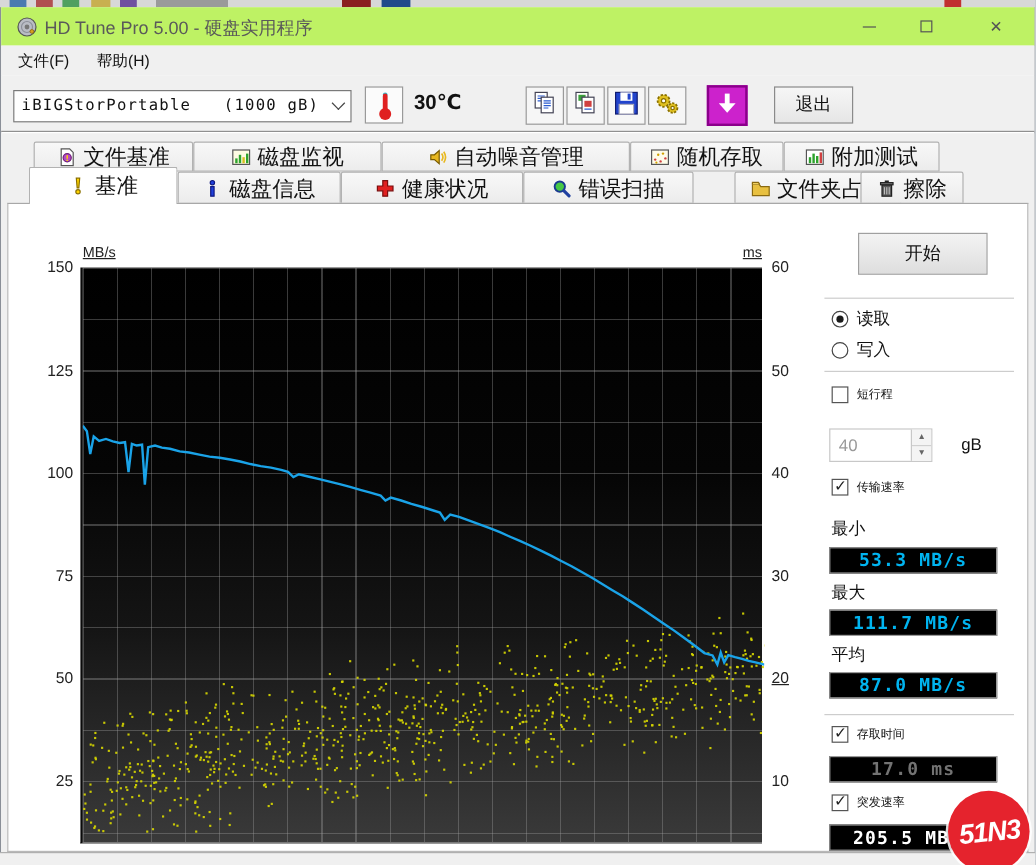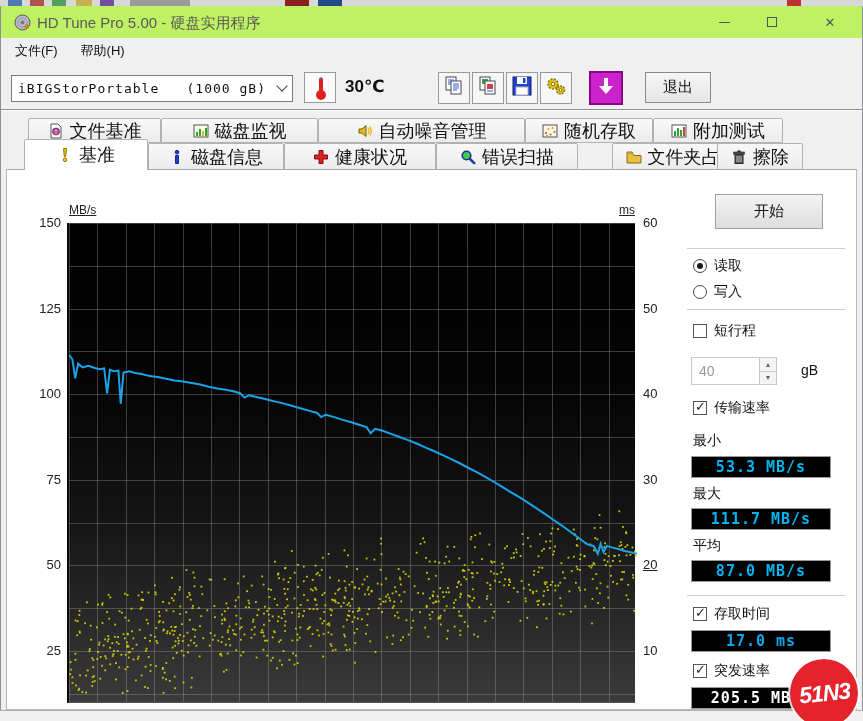--- a/index.html
+++ b/index.html
@@ -60,32 +60,32 @@
           linear-gradient(180deg,#000 0%,#050505 35%,#141414 62%,#3a3a3a 100%);}
   .plot svg{position:absolute;left:0;top:0;}
   
   .rp-label{position:absolute;font-size:14px;color:#111;}
   .start-btn{position:absolute;left:691px;top:24px;width:108px;height:35px;background:linear-gradient(#f3f3f3,#dedede);
              border:1px solid #a0a0a0;font-size:15px;display:flex;align-items:center;justify-content:center;margin-left:17px;}
   .sep{position:absolute;left:680px;width:158px;border-top:1px solid #cdcdcd;}
   .radio{position:absolute;display:flex;align-items:center;gap:7px;font-size:14px;}
   .radio .rdot{width:14px;height:14px;border:1px solid #444;border-radius:50%;background:#fff;position:relative;flex:none;}
   .radio.on .rdot:after{content:"";position:absolute;left:3px;top:3px;width:6px;height:6px;border-radius:50%;background:#1a1a1a;}
-  .cbrow{position:absolute;display:flex;align-items:center;gap:7px;font-size:14px;}
+  .cbrow{position:absolute;display:flex;align-items:center;gap:7px;font-size:10px;}
   .cbox{width:14px;height:14px;border:1px solid #555;background:#fff;position:relative;flex:none;}
   .cbrow.on .cbox:after{content:"✓";position:absolute;left:1px;top:-3px;font-size:13px;font-weight:bold;color:#222;}
   .spin{position:absolute;left:684px;top:187px;width:86px;height:28px;border:1px solid #c8c8c8;background:#fff;}
   .spin .val{position:absolute;left:7px;top:5px;font-size:14px;color:#9a9a9a;}
   .spin .btns{position:absolute;right:0;top:0;width:17px;height:100%;border-left:1px solid #c8c8c8;display:flex;flex-direction:column;}
   .spin .btns div{flex:1;display:flex;align-items:center;justify-content:center;font-size:7px;color:#666;background:#f4f4f4;}
   .spin .btns div:first-child{border-bottom:1px solid #c8c8c8;}
   .vbox{position:absolute;left:684px;width:140px;height:22px;background:#000;border:1px solid #9a9a9a;
         display:flex;align-items:center;justify-content:center;font-family:"DejaVu Sans Mono","Liberation Mono",monospace;
         font-size:15px;font-weight:bold;letter-spacing:1px;}
-  .vbox.cyan{color:#00b4f0;} .vbox.yellow{color:#0ea5e9;} .vbox.white{color:#ffffff;}
+  .vbox.cyan{color:#00b4f0;} .vbox.yellow{color:#737373;} .vbox.white{color:#ffffff;}
   
   .logo{position:absolute;left:790px;top:659px;width:68px;height:68px;border-radius:50%;background:#e5232d;z-index:20;
         display:flex;align-items:center;justify-content:center;box-shadow:0 0 0 2px rgba(255,255,255,.85);}
   .logo span{color:#fff;font-size:23px;font-weight:bold;font-style:italic;letter-spacing:-1px;transform:rotate(-6deg);}
 </style>
 </head>
 <body>
 
 <div class="app">
 

